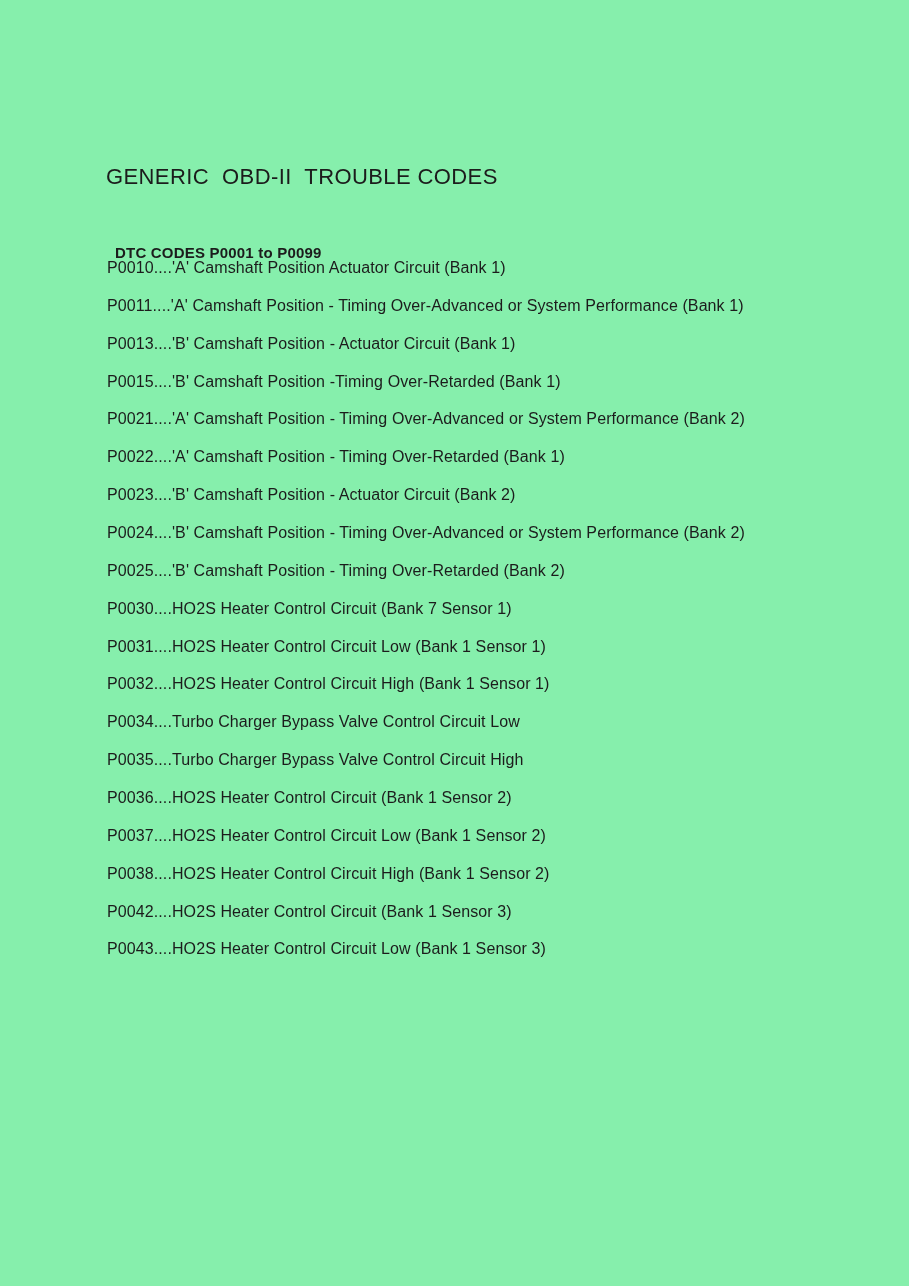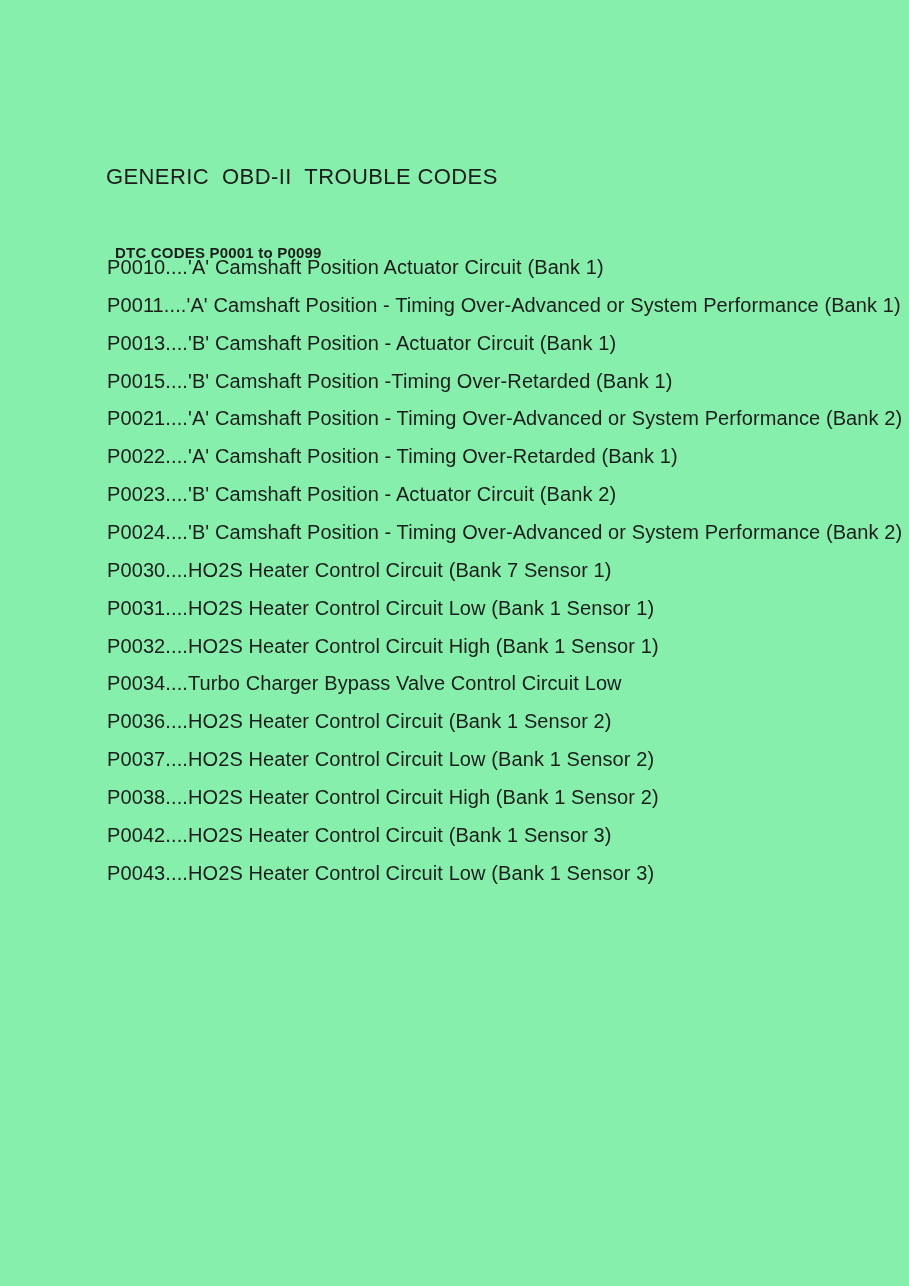--- a/index.html
+++ b/index.html
@@ -34,21 +34,21 @@
     font-weight: 700;
     letter-spacing: 0.2px;
     white-space: pre;
   }
   .code-list {
     position: absolute;
     left: 107px;
     top: 249px;
   }
   .code-row {
-    font-size: 20px;
+    font-size: 16px;
     height: 37.87px;
     line-height: 37.87px;
     white-space: pre;
     letter-spacing: 0.1px;
   }
 </style>
 </head>
 <body>
 
 <div class="page" style="color: rgb(28, 28, 28); background: #86efac; text-decoration: underline;">
@@ -56,23 +56,25 @@
   <p class="heading">DTC CODES P0001 to P0099</p>
   <div class="code-list">
       <div class="code-row"><span>P0010</span><span>....</span><span>'A' Camshaft Position Actuator Circuit (Bank 1)</span></div>
       <div class="code-row"><span>P0011</span><span>....</span><span>'A' Camshaft Position - Timing Over-Advanced or System Performance (Bank 1)</span></div>
       <div class="code-row"><span>P0013</span><span>....</span><span>'B' Camshaft Position - Actuator Circuit (Bank 1)</span></div>
       <div class="code-row"><span>P0015</span><span>....</span><span>'B' Camshaft Position -Timing Over-Retarded (Bank 1)</span></div>
       <div class="code-row"><span>P0021</span><span>....</span><span>'A' Camshaft Position - Timing Over-Advanced or System Performance (Bank 2)</span></div>
       <div class="code-row"><span>P0022</span><span>....</span><span>'A' Camshaft Position - Timing Over-Retarded (Bank 1)</span></div>
       <div class="code-row"><span>P0023</span><span>....</span><span>'B' Camshaft Position - Actuator Circuit (Bank 2)</span></div>
       <div class="code-row"><span>P0024</span><span>....</span><span>'B' Camshaft Position - Timing Over-Advanced or System Performance (Bank 2)</span></div>
+      <div class="code-row"><span>P0025</span><span>....</span><span>'B' Camshaft Position - Timing Over-Retarded (Bank 2)</span></div>
       <div class="code-row"><span>P0030</span><span>....</span><span>HO2S Heater Control Circuit (Bank 7 Sensor 1)</span></div>
       <div class="code-row"><span>P0031</span><span>....</span><span>HO2S Heater Control Circuit Low (Bank 1 Sensor 1)</span></div>
       <div class="code-row"><span>P0032</span><span>....</span><span>HO2S Heater Control Circuit High (Bank 1 Sensor 1)</span></div>
       <div class="code-row"><span>P0034</span><span>....</span><span>Turbo Charger Bypass Valve Control Circuit Low</span></div>
+      <div class="code-row"><span>P0035</span><span>....</span><span>Turbo Charger Bypass Valve Control Circuit High</span></div>
       <div class="code-row"><span>P0036</span><span>....</span><span>HO2S Heater Control Circuit (Bank 1 Sensor 2)</span></div>
       <div class="code-row"><span>P0037</span><span>....</span><span>HO2S Heater Control Circuit Low (Bank 1 Sensor 2)</span></div>
       <div class="code-row"><span>P0038</span><span>....</span><span>HO2S Heater Control Circuit High (Bank 1 Sensor 2)</span></div>
       <div class="code-row"><span>P0042</span><span>....</span><span>HO2S Heater Control Circuit (Bank 1 Sensor 3)</span></div>
       <div class="code-row"><span>P0043</span><span>....</span><span>HO2S Heater Control Circuit Low (Bank 1 Sensor 3)</span></div>
     </div>
 </div>
 
 </body></html>

